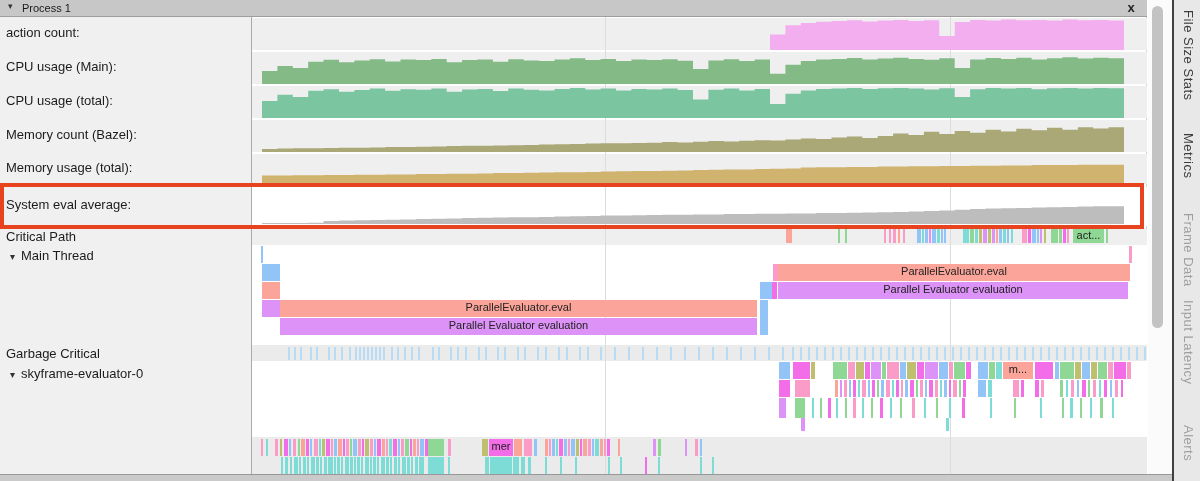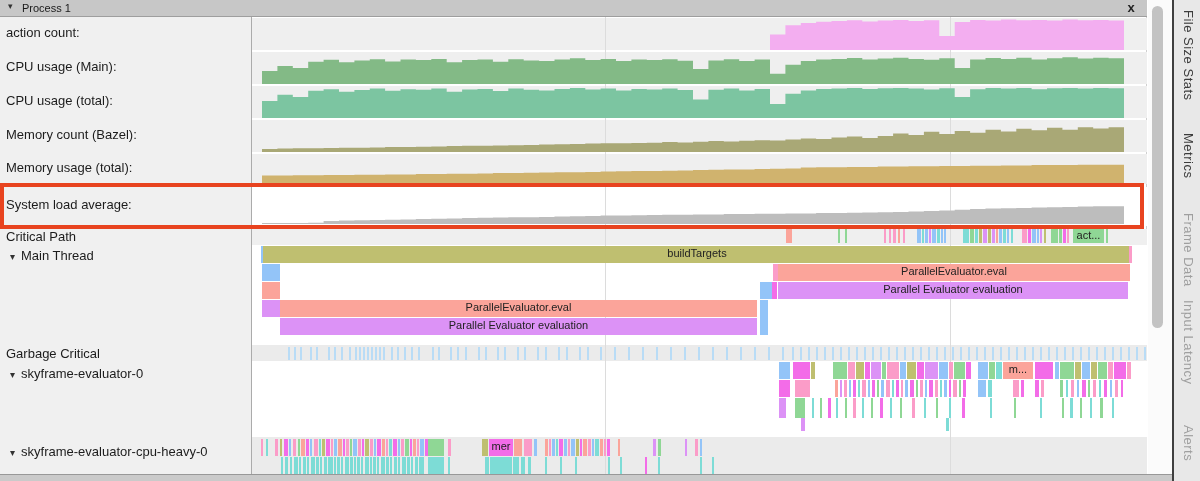--- a/index.html
+++ b/index.html
@@ -72,26 +72,25 @@
     </div>
 
     <div class="labelcol"></div>
     <div class="divider"></div>
 
     <span class="rowlabel" style="top:25px">action count:</span>
     <span class="rowlabel" style="top:59px">CPU usage (Main):</span>
     <span class="rowlabel" style="top:93px">CPU usage (total):</span>
     <span class="rowlabel" style="top:127px">Memory count (Bazel):</span>
     <span class="rowlabel" style="top:160px">Memory usage (total):</span>
-    <span class="rowlabel" style="top:197px">System load average:</span>
+    <span class="rowlabel" style="top:197px">System eval average:</span>
     <span class="rowlabel" style="top:229px">Critical Path</span>
     <span class="rowlabel indent" style="top:248px"><span class="tri">▾</span><span>Main Thread</span></span>
     <span class="rowlabel" style="top:346px">Garbage Critical</span>
     <span class="rowlabel indent" style="top:366px"><span class="tri">▾</span><span>skyframe-evaluator-0</span></span>
-    <span class="rowlabel indent" style="top:444px"><span class="tri">▾</span><span>skyframe-evaluator-cpu-heavy-0</span></span>
 
     <div id="gen" style="position:absolute;left:0;top:0;width:1147px;height:481px;">
         <svg width="862" height="31" class="chart" style="top: 19px;">
           <path d="M0 31 L0.0 31.0 L15.4 31.0 L15.4 31.0 L30.8 31.0 L30.8 31.0 L46.2 31.0 L46.2 31.0 L61.6 31.0 L61.6 31.0 L77.0 31.0 L77.0 31.0 L92.4 31.0 L92.4 31.0 L107.8 31.0 L107.8 31.0 L123.1 31.0 L123.1 31.0 L138.5 31.0 L138.5 31.0 L153.9 31.0 L153.9 31.0 L169.3 31.0 L169.3 31.0 L184.7 31.0 L184.7 31.0 L200.1 31.0 L200.1 31.0 L215.5 31.0 L215.5 31.0 L230.9 31.0 L230.9 31.0 L246.3 31.0 L246.3 31.0 L261.7 31.0 L261.7 31.0 L277.1 31.0 L277.1 31.0 L292.5 31.0 L292.5 31.0 L307.9 31.0 L307.9 31.0 L323.3 31.0 L323.3 31.0 L338.6 31.0 L338.6 31.0 L354.0 31.0 L354.0 31.0 L369.4 31.0 L369.4 31.0 L384.8 31.0 L384.8 31.0 L400.2 31.0 L400.2 31.0 L415.6 31.0 L415.6 31.0 L431.0 31.0 L431.0 31.0 L446.4 31.0 L446.4 31.0 L461.8 31.0 L461.8 31.0 L477.2 31.0 L477.2 31.0 L492.6 31.0 L492.6 31.0 L508.0 31.0 L508.0 15.5 L523.4 15.5 L523.4 6.2 L538.8 6.2 L538.8 4.0 L554.1 4.0 L554.1 2.8 L569.5 2.8 L569.5 1.9 L584.9 1.9 L584.9 1.2 L600.3 1.2 L600.3 2.5 L615.7 2.5 L615.7 1.6 L631.1 1.6 L631.1 0.9 L646.5 0.9 L646.5 1.9 L661.9 1.9 L661.9 1.2 L677.3 1.2 L677.3 17.0 L692.7 17.0 L692.7 3.1 L708.1 3.1 L708.1 0.9 L723.5 0.9 L723.5 1.6 L738.9 1.6 L738.9 0.6 L754.3 0.6 L754.3 1.2 L769.6 1.2 L769.6 0.9 L785.0 0.9 L785.0 1.6 L800.4 1.6 L800.4 0.6 L815.8 0.6 L815.8 1.2 L831.2 1.2 L831.2 0.9 L846.6 0.9 L846.6 1.6 L862.0 1.6 L862 31 Z" fill="#f3aef0"></path>
         </svg>
         <svg width="862" height="31" class="chart" style="top: 53px;">
           <path d="M0 31 L0.0 18.0 L15.4 18.0 L15.4 13.0 L30.8 13.0 L30.8 14.9 L46.2 14.9 L46.2 8.7 L61.6 8.7 L61.6 6.8 L77.0 6.8 L77.0 9.3 L92.4 9.3 L92.4 7.4 L107.8 7.4 L107.8 6.2 L123.1 6.2 L123.1 8.4 L138.5 8.4 L138.5 6.5 L153.9 6.5 L153.9 7.1 L169.3 7.1 L169.3 5.9 L184.7 5.9 L184.7 9.3 L200.1 9.3 L200.1 7.1 L215.5 7.1 L215.5 6.5 L230.9 6.5 L230.9 8.7 L246.3 8.7 L246.3 6.2 L261.7 6.2 L261.7 7.4 L277.1 7.4 L277.1 8.1 L292.5 8.1 L292.5 6.5 L307.9 6.5 L307.9 5.3 L323.3 5.3 L323.3 7.1 L338.6 7.1 L338.6 5.9 L354.0 5.9 L354.0 8.1 L369.4 8.1 L369.4 6.5 L384.8 6.5 L384.8 7.1 L400.2 7.1 L400.2 6.2 L415.6 6.2 L415.6 7.8 L431.0 7.8 L431.0 16.1 L446.4 16.1 L446.4 7.4 L461.8 7.4 L461.8 6.2 L477.2 6.2 L477.2 8.1 L492.6 8.1 L492.6 6.5 L508.0 6.5 L508.0 20.8 L523.4 20.8 L523.4 11.8 L538.8 11.8 L538.8 8.1 L554.1 8.1 L554.1 6.5 L569.5 6.5 L569.5 5.9 L584.9 5.9 L584.9 5.0 L600.3 5.0 L600.3 6.5 L615.7 6.5 L615.7 5.6 L631.1 5.6 L631.1 4.7 L646.5 4.7 L646.5 5.9 L661.9 5.9 L661.9 6.8 L677.3 6.8 L677.3 5.3 L692.7 5.3 L692.7 14.9 L708.1 14.9 L708.1 6.5 L723.5 6.5 L723.5 5.0 L738.9 5.0 L738.9 5.9 L754.3 5.9 L754.3 4.7 L769.6 4.7 L769.6 6.5 L785.0 6.5 L785.0 5.3 L800.4 5.3 L800.4 4.3 L815.8 4.3 L815.8 5.6 L831.2 5.6 L831.2 4.7 L846.6 4.7 L846.6 5.3 L862.0 5.3 L862 31 Z" fill="#83ba86"></path>
         </svg>
         <svg width="862" height="31" class="chart" style="top: 87px;">
           <path d="M0 31 L0.0 13.9 L15.4 13.9 L15.4 7.8 L30.8 7.8 L30.8 9.9 L46.2 9.9 L46.2 3.7 L61.6 3.7 L61.6 2.2 L77.0 2.2 L77.0 4.7 L92.4 4.7 L92.4 3.1 L107.8 3.1 L107.8 1.6 L123.1 1.6 L123.1 3.7 L138.5 3.7 L138.5 2.2 L153.9 2.2 L153.9 2.8 L169.3 2.8 L169.3 1.6 L184.7 1.6 L184.7 4.7 L200.1 4.7 L200.1 2.5 L215.5 2.5 L215.5 1.9 L230.9 1.9 L230.9 4.0 L246.3 4.0 L246.3 1.6 L261.7 1.6 L261.7 2.8 L277.1 2.8 L277.1 3.4 L292.5 3.4 L292.5 1.9 L307.9 1.9 L307.9 0.9 L323.3 0.9 L323.3 2.5 L338.6 2.5 L338.6 1.6 L354.0 1.6 L354.0 3.4 L369.4 3.4 L369.4 1.9 L384.8 1.9 L384.8 2.5 L400.2 2.5 L400.2 1.6 L415.6 1.6 L415.6 3.1 L431.0 3.1 L431.0 12.4 L446.4 12.4 L446.4 2.8 L461.8 2.8 L461.8 1.6 L477.2 1.6 L477.2 3.4 L492.6 3.4 L492.6 1.9 L508.0 1.9 L508.0 17.0 L523.4 17.0 L523.4 6.8 L538.8 6.8 L538.8 3.4 L554.1 3.4 L554.1 1.9 L569.5 1.9 L569.5 1.6 L584.9 1.6 L584.9 0.9 L600.3 0.9 L600.3 1.9 L615.7 1.9 L615.7 1.2 L631.1 1.2 L631.1 0.9 L646.5 0.9 L646.5 1.6 L661.9 1.6 L661.9 2.5 L677.3 2.5 L677.3 1.2 L692.7 1.2 L692.7 9.9 L708.1 9.9 L708.1 2.2 L723.5 2.2 L723.5 0.9 L738.9 0.9 L738.9 1.6 L754.3 1.6 L754.3 0.9 L769.6 0.9 L769.6 2.2 L785.0 2.2 L785.0 1.2 L800.4 1.2 L800.4 0.9 L815.8 0.9 L815.8 1.6 L831.2 1.6 L831.2 0.9 L846.6 0.9 L846.6 1.2 L862.0 1.2 L862 31 Z" fill="#7cc5a1"></path>
@@ -139,21 +138,20 @@
         <div class="blk" style="left: 1037px; top: 229px; width: 2px; height: 14px; background: rgb(147, 196, 248);"></div>
         <div class="blk" style="left: 1040px; top: 229px; width: 2px; height: 14px; background: rgb(220, 146, 246);"></div>
         <div class="blk" style="left: 1044px; top: 229px; width: 2px; height: 14px; background: rgb(191, 191, 112);"></div>
         <div class="blk" style="left: 1051px; top: 229px; width: 7px; height: 14px; background: rgb(143, 215, 149);"></div>
         <div class="blk" style="left: 1059px; top: 229px; width: 3px; height: 14px; background: rgb(143, 215, 149);"></div>
         <div class="blk" style="left: 1063px; top: 229px; width: 3px; height: 14px; background: rgb(243, 108, 232);"></div>
         <div class="blk" style="left: 1067px; top: 229px; width: 2px; height: 14px; background: rgb(251, 156, 200);"></div>
         <div class="blk" style="left: 1073px; top: 229px; width: 31px; height: 14px; background: rgb(143, 215, 149); line-height: 12px;">act...</div>
         <div class="blk" style="left: 1106px; top: 229px; width: 2px; height: 14px; background: rgb(143, 215, 149);"></div>
         <div class="blk" style="left: 261px; top: 246px; width: 2px; height: 17px; background: rgb(147, 196, 248);"></div>
-        <div class="blk" style="left: 263px; top: 246px; width: 868px; height: 17px; background: rgb(191, 191, 112); line-height: 15px;">buildTargets</div>
         <div class="blk" style="left: 1129px; top: 246px; width: 3px; height: 17px; background: rgb(251, 156, 200);"></div>
         <div class="blk" style="left: 262px; top: 264px; width: 18px; height: 17px; background: rgb(147, 196, 248);"></div>
         <div class="blk" style="left: 773px; top: 264px; width: 5px; height: 17px; background: rgb(251, 156, 200);"></div>
         <div class="blk" style="left: 778px; top: 264px; width: 352px; height: 17px; background: rgb(251, 164, 154); line-height: 15px;">ParallelEvaluator.eval</div>
         <div class="blk" style="left: 262px; top: 282px; width: 18px; height: 17px; background: rgb(251, 164, 154);"></div>
         <div class="blk" style="left: 760px; top: 282px; width: 12px; height: 17px; background: rgb(147, 196, 248);"></div>
         <div class="blk" style="left: 772px; top: 282px; width: 5px; height: 17px; background: rgb(243, 108, 232);"></div>
         <div class="blk" style="left: 778px; top: 282px; width: 350px; height: 17px; background: rgb(220, 146, 246); line-height: 15px;">Parallel Evaluator evaluation</div>
         <div class="blk" style="left: 262px; top: 300px; width: 18px; height: 17px; background: rgb(220, 146, 246);"></div>
         <div class="blk" style="left: 280px; top: 300px; width: 477px; height: 17px; background: rgb(251, 164, 154); line-height: 15px;">ParallelEvaluator.eval</div>

